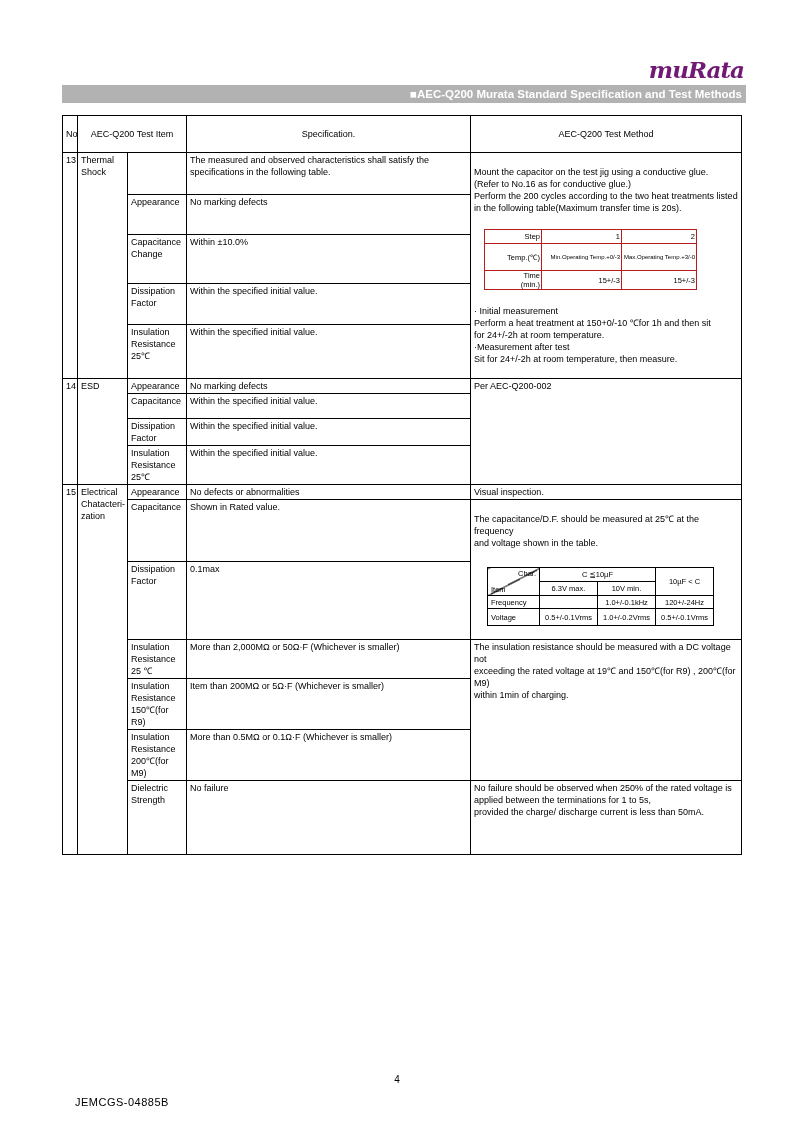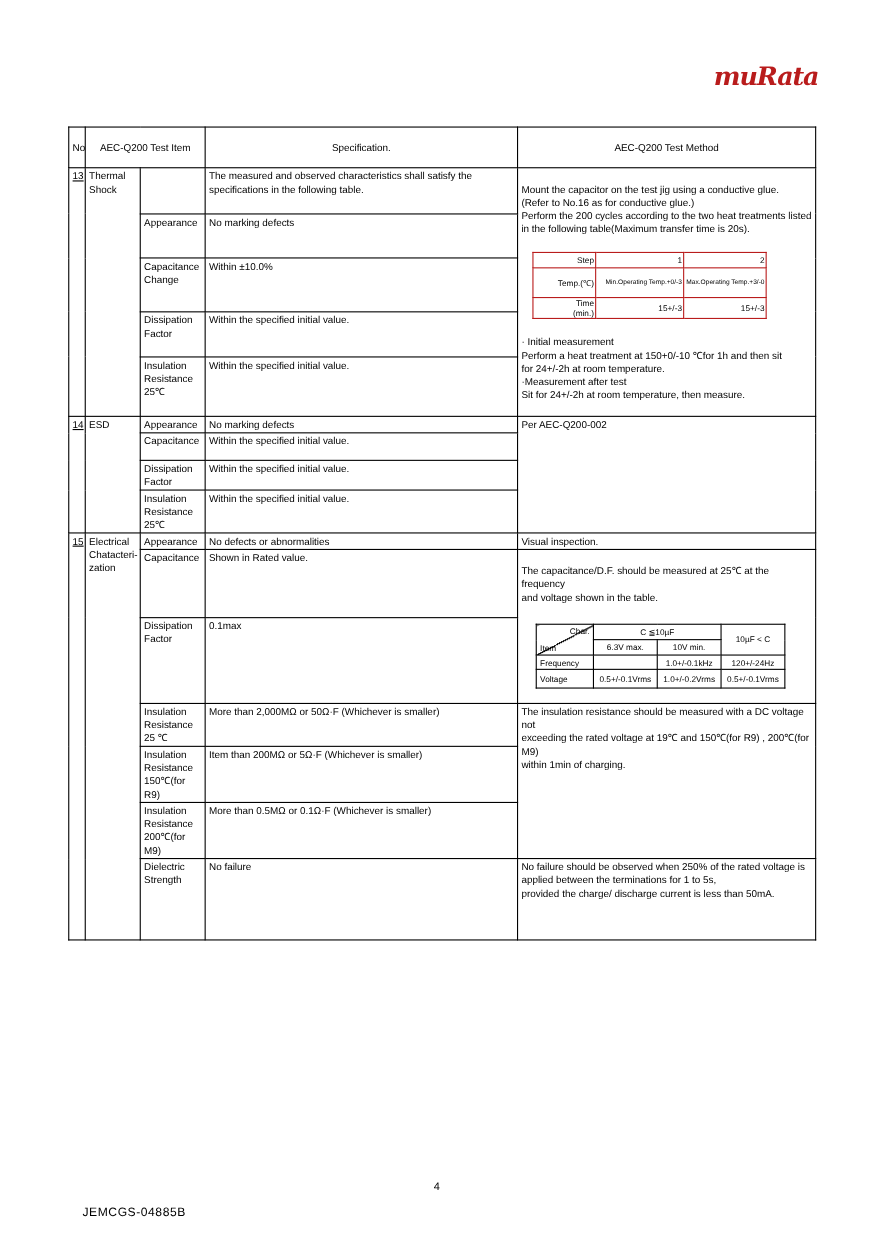--- a/index.html
+++ b/index.html
@@ -4,39 +4,39 @@
 <style>
   html,body { margin:0; padding:0; background:#e8e8e8; }
   .page {
     position:relative; width:794px; height:1122px; margin:0 auto;
     background:#ffffff; font-family:"Liberation Sans", sans-serif; color:#000;
     overflow:hidden;
   }
   .logo {
     position:absolute; top:56px; right:50px;
     font-family:"DejaVu Serif", serif; font-style:italic; font-weight:bold;
-    font-size:23px; letter-spacing:-1px; color:#b91c1c;
+    font-size:23px; letter-spacing:-1px; color:#701a75;
   }
   .banner {
     position:absolute; left:62px; top:85px; width:684px; height:18px;
     background:#b2b2b2; color:#ffffff; font-weight:bold; font-size:11.5px;
     line-height:18px; text-align:right; padding-right:4px; box-sizing:border-box;
     white-space:nowrap;
   }
   table.main {
     position:absolute; left:62px; top:115px;
     border-collapse:collapse; table-layout:fixed; width:679px;
   }
   table.main th, table.main td {
     border:1px solid #000; vertical-align:top; padding:1px 3px;
     font-size:9px; line-height:12px; font-weight:normal;
     white-space:pre-line; box-sizing:border-box;
   }
   table.main th { text-align:center; vertical-align:middle; white-space:normal; }
-  td.no-cell { text-align:right; padding-right:2px;text-decoration:underline; }
+  td.no-cell { text-align:right; padding-right:2px; }
   td.item-cell { border-right:none; }
   td.item-nowrap { white-space:nowrap; overflow:visible; }
   td.ghost { border-left:none; }
   .pl { white-space:pre-line; }
   .method-cell { padding:1px 4px; }
   
   table.step {
     border-collapse:collapse; table-layout:fixed; width:212px;
     margin:3px 0 3px 10px;
   }
@@ -67,20 +67,21 @@
   .corner-bottom { position:absolute; bottom:1px; left:3px; font-size:7.5px; }
   .footer-doc { position:absolute; left:75px; top:1072px; font-size:11px; letter-spacing:0.5px;margin-top:24px; }
   .footer-page { position:absolute; left:0; top:1074px; width:794px; text-align:center; font-size:10px; }
 </style>
 </head>
 <body>
 
 <div class="page">
 
   <div class="logo">muRata</div>
+  <div class="banner">■AEC-Q200 Murata Standard Specification and Test Methods</div>
 
   <table class="main">
     <colgroup>
       <col style="width:15px">
         <col style="width:50px">
         <col style="width:59px">
       <col style="width:284px">
         <col style="width:271px">
     </colgroup>
 

